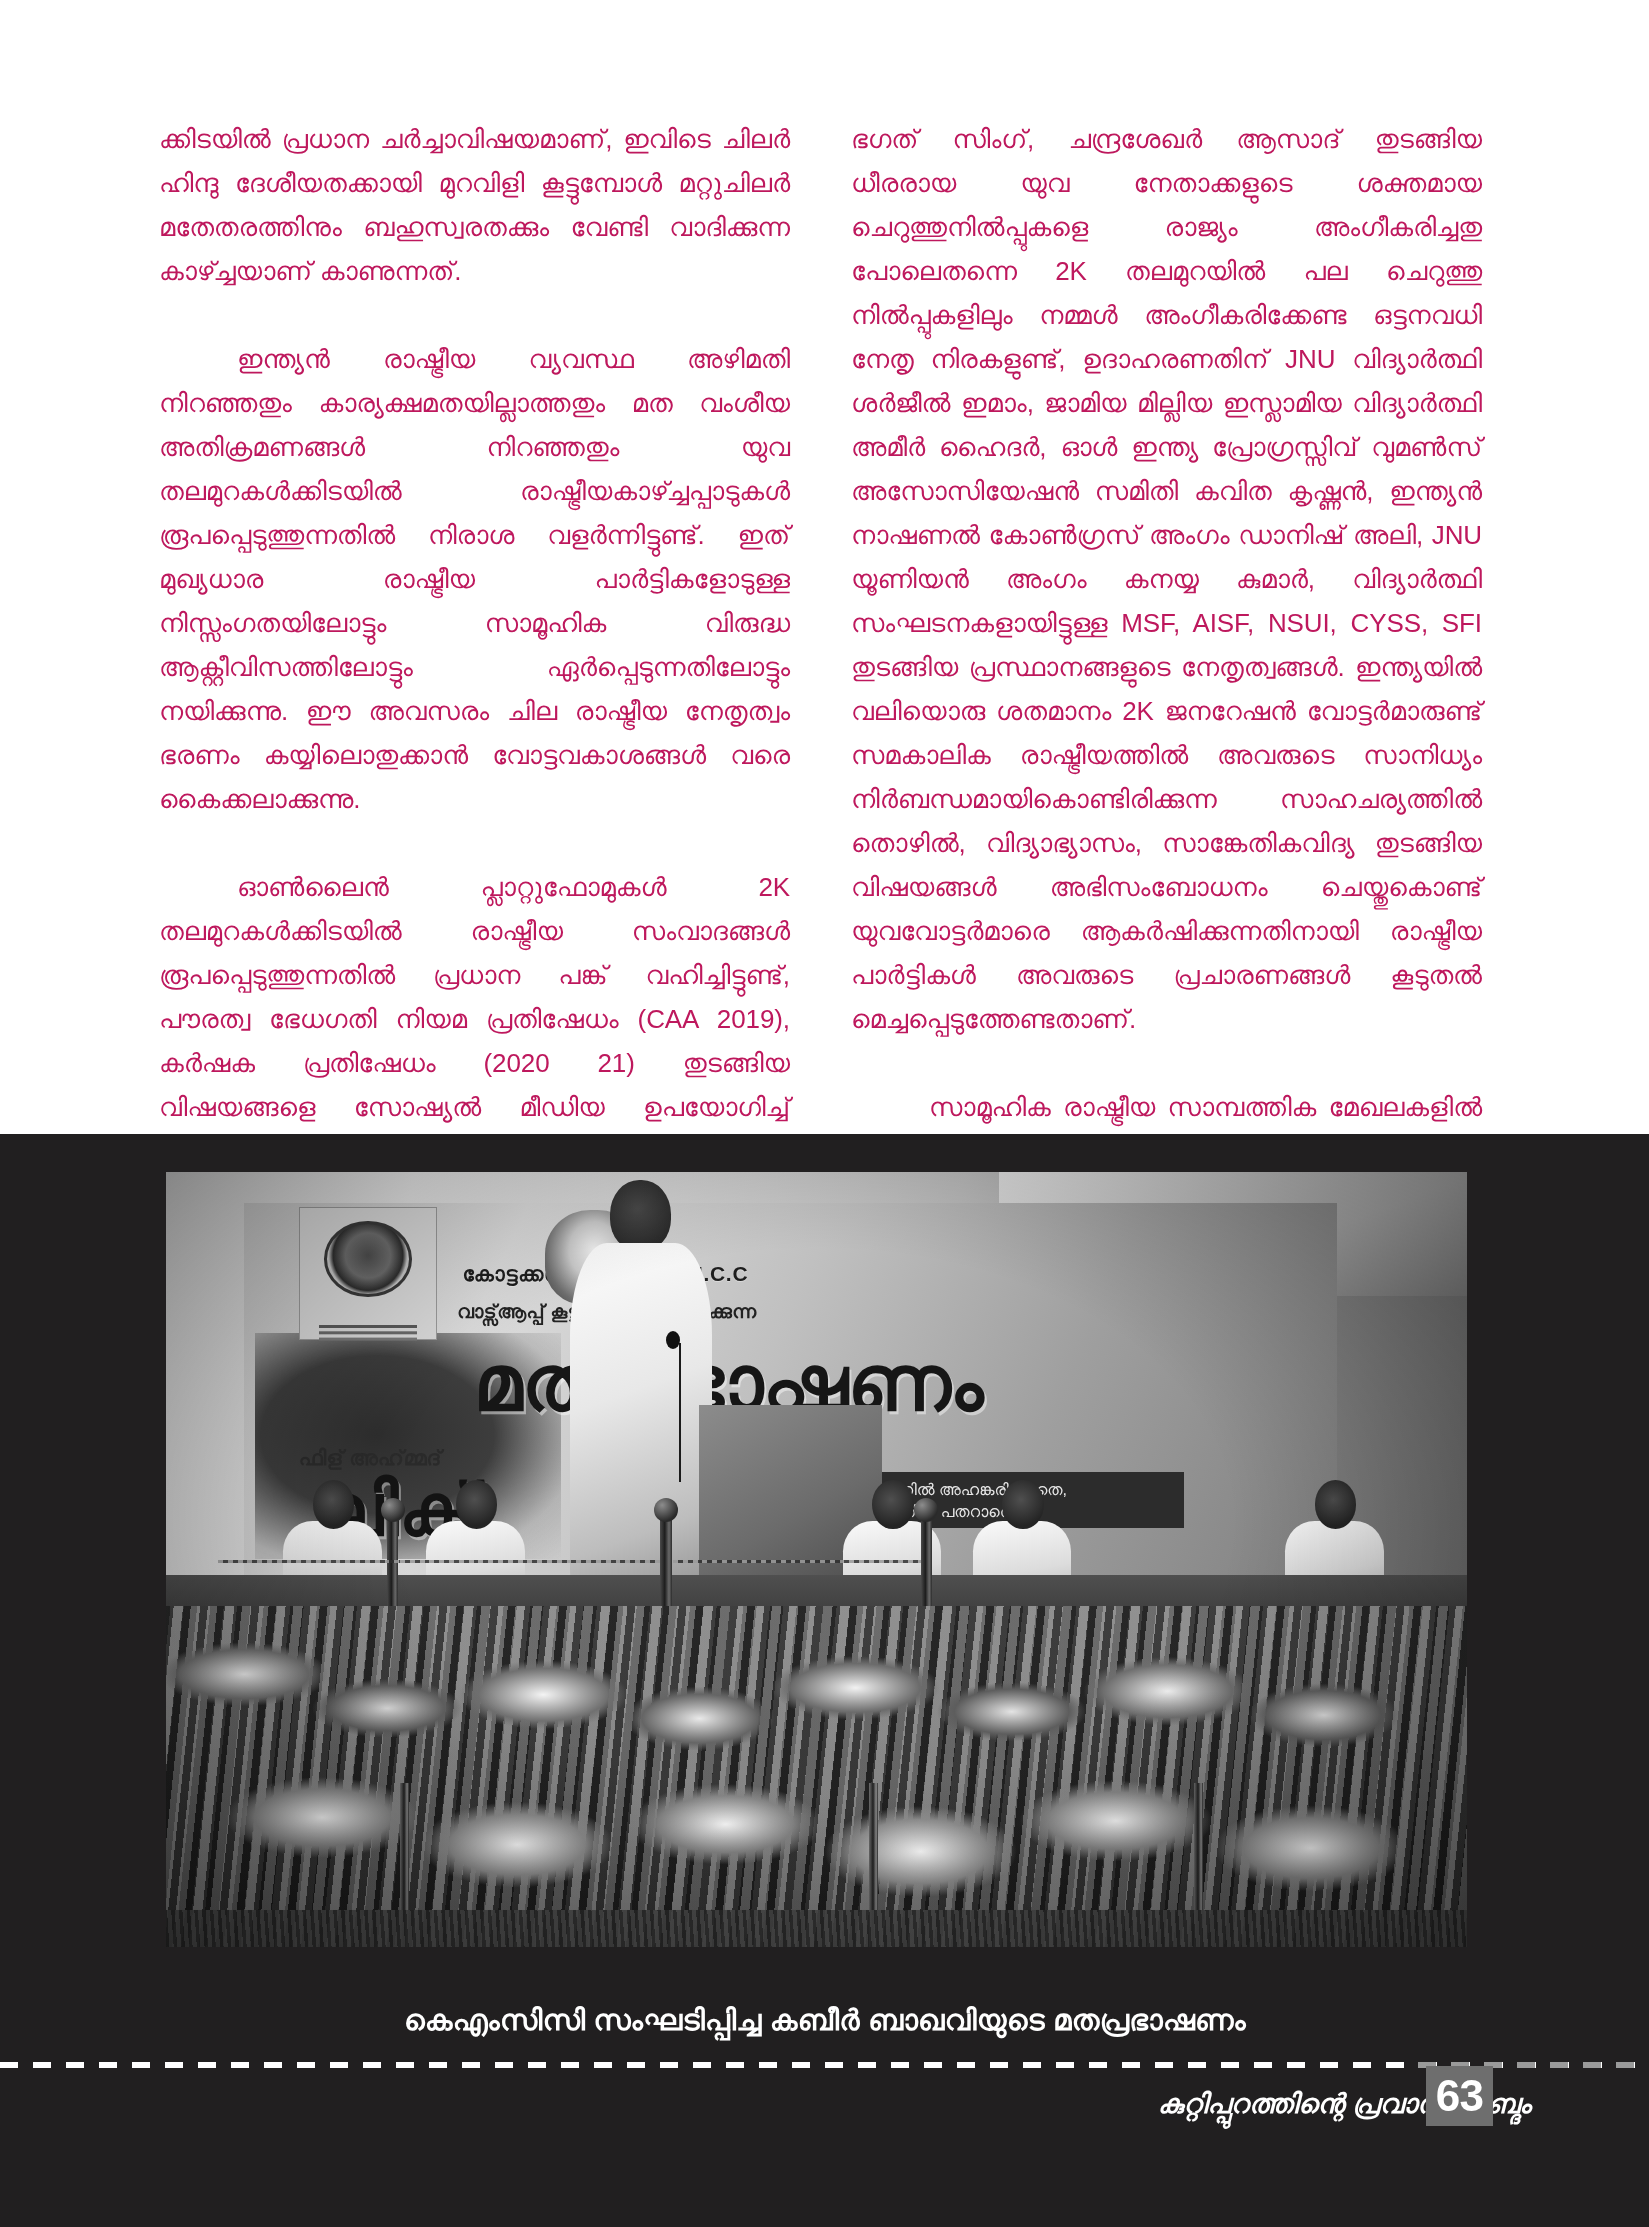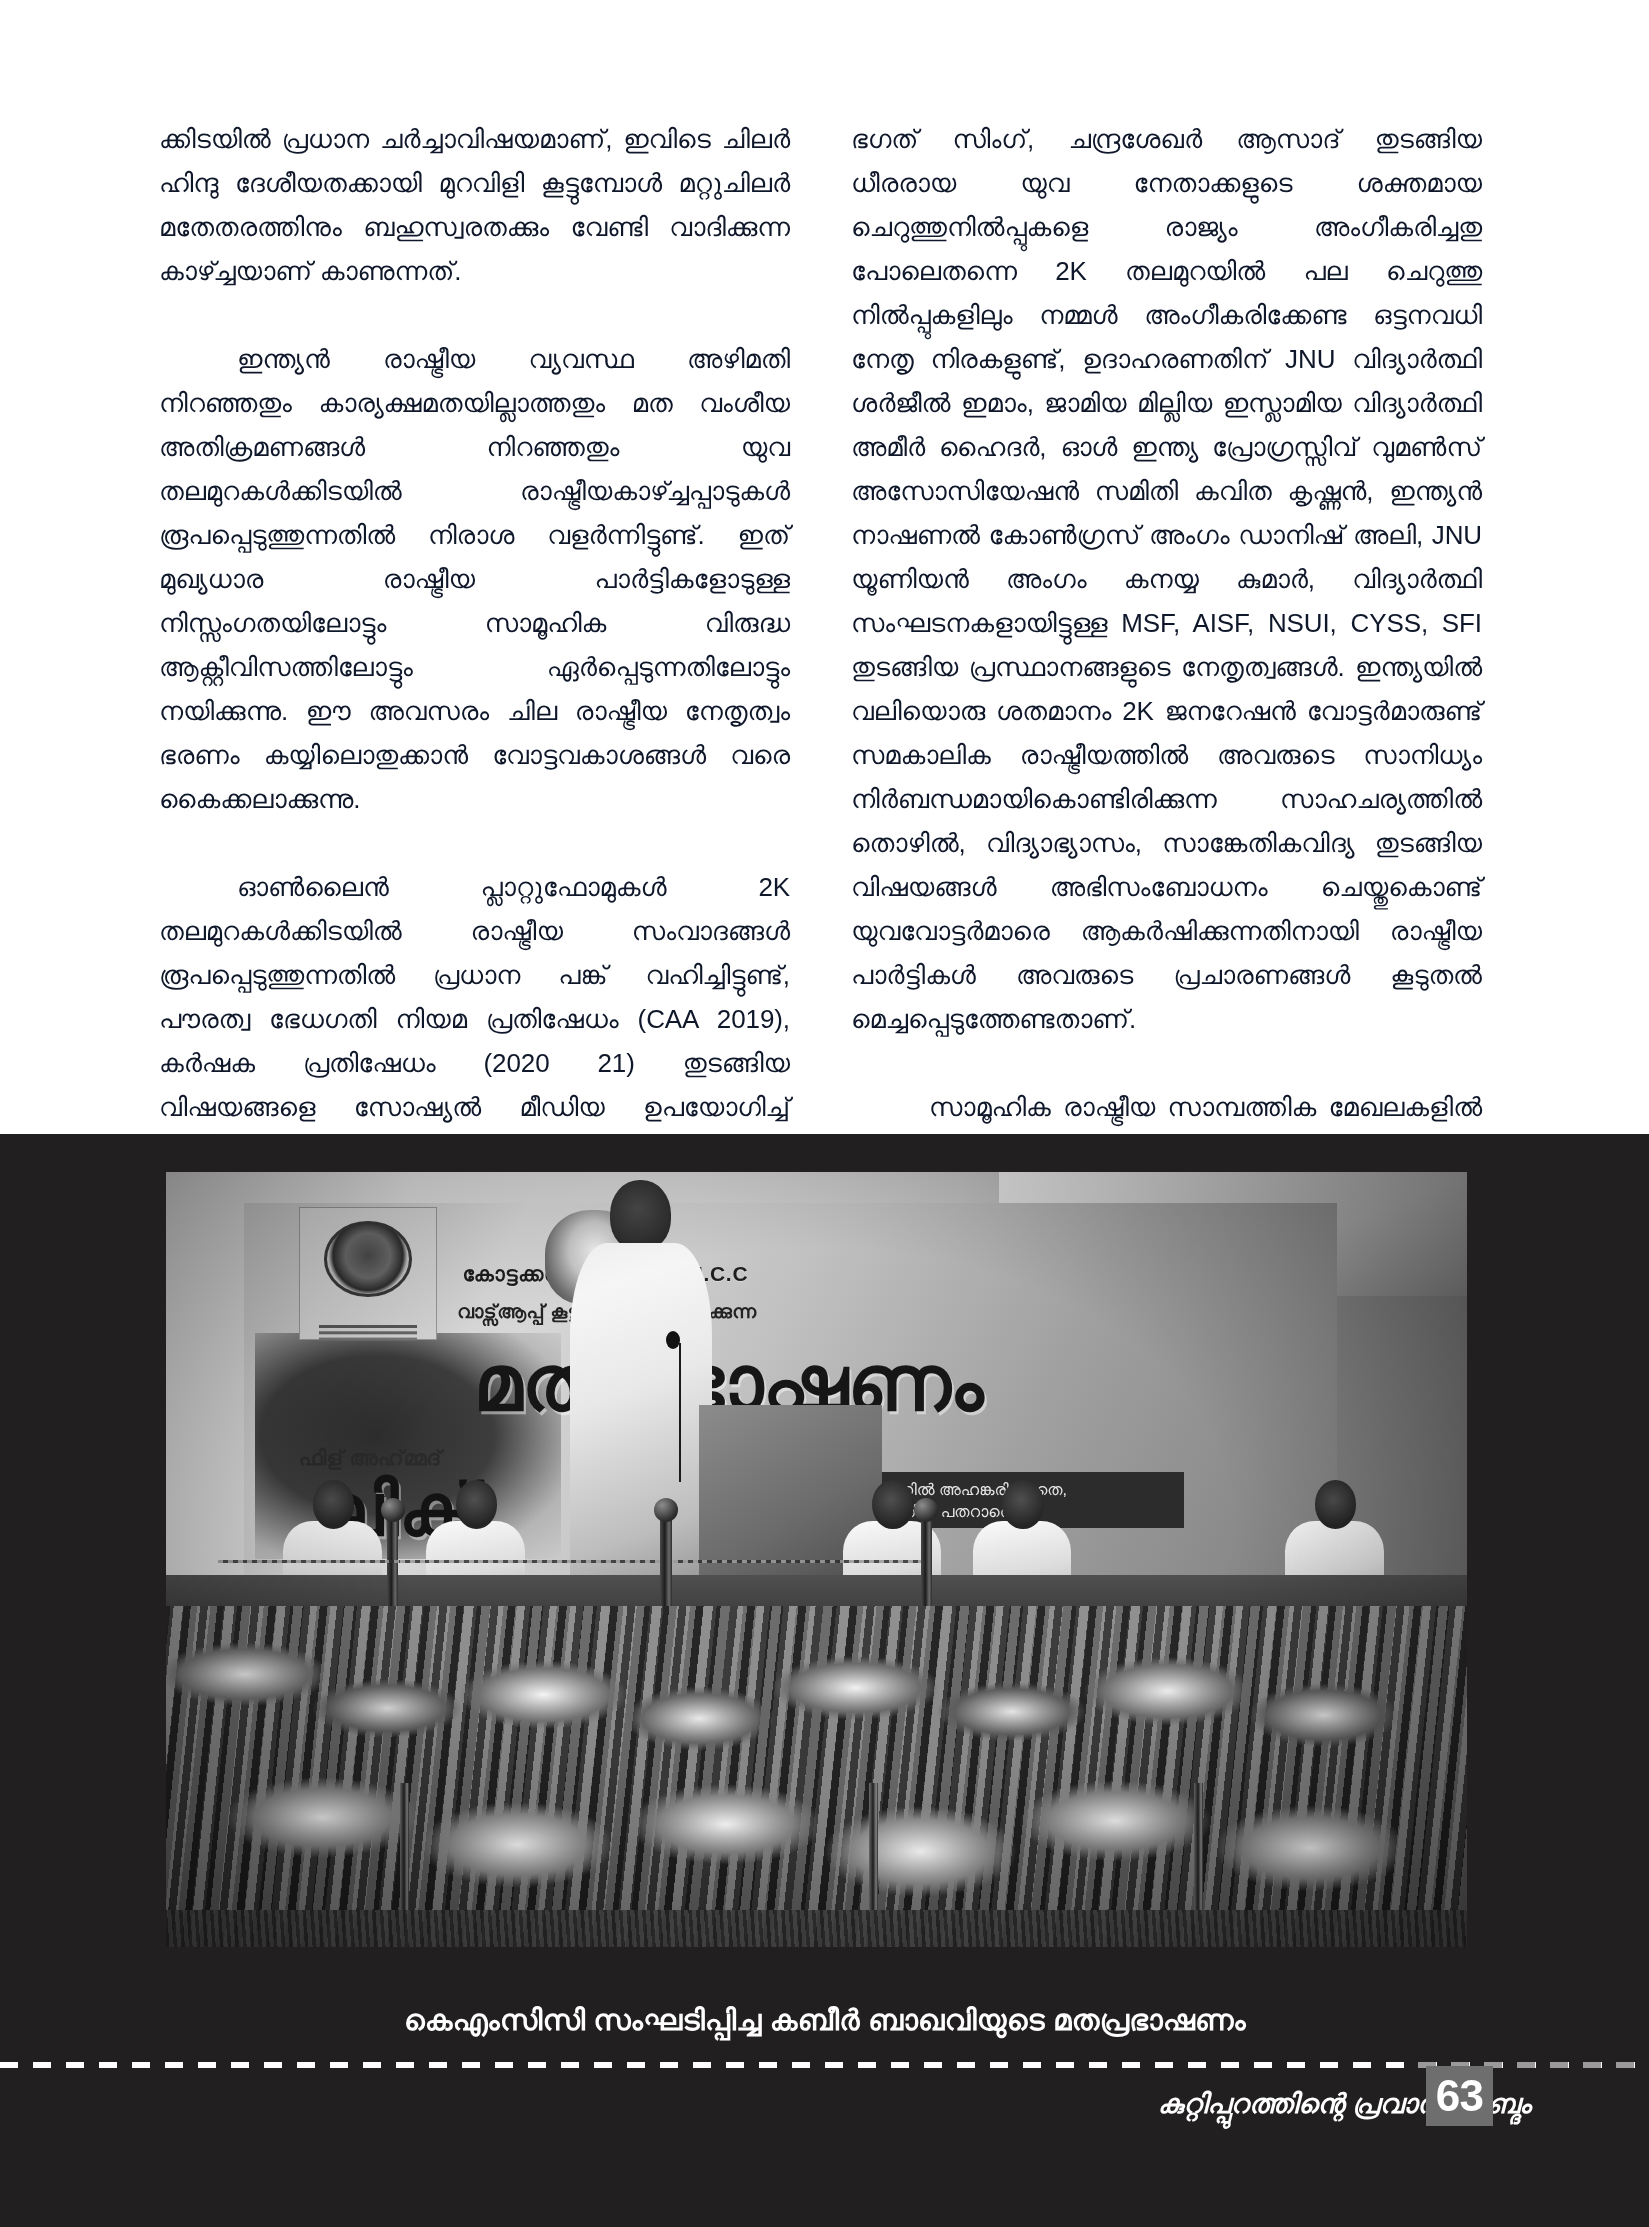--- a/index.html
+++ b/index.html
@@ -28,21 +28,21 @@
   .column {
     width: 631px;
     flex: 0 0 631px;
   }
   .para {
     margin: 0;
     font-size: 26px;
     line-height: 44px;
     text-align: justify;
     text-justify: inter-word;
-    color: #0f172a;
+    color: #be185d;
     font-weight: 500;
     letter-spacing: -0.1px;
     word-spacing: 0.7px;
   }
   .para.indent {
     text-indent: 78px;
     margin-top: 44px;
   }
 
   

